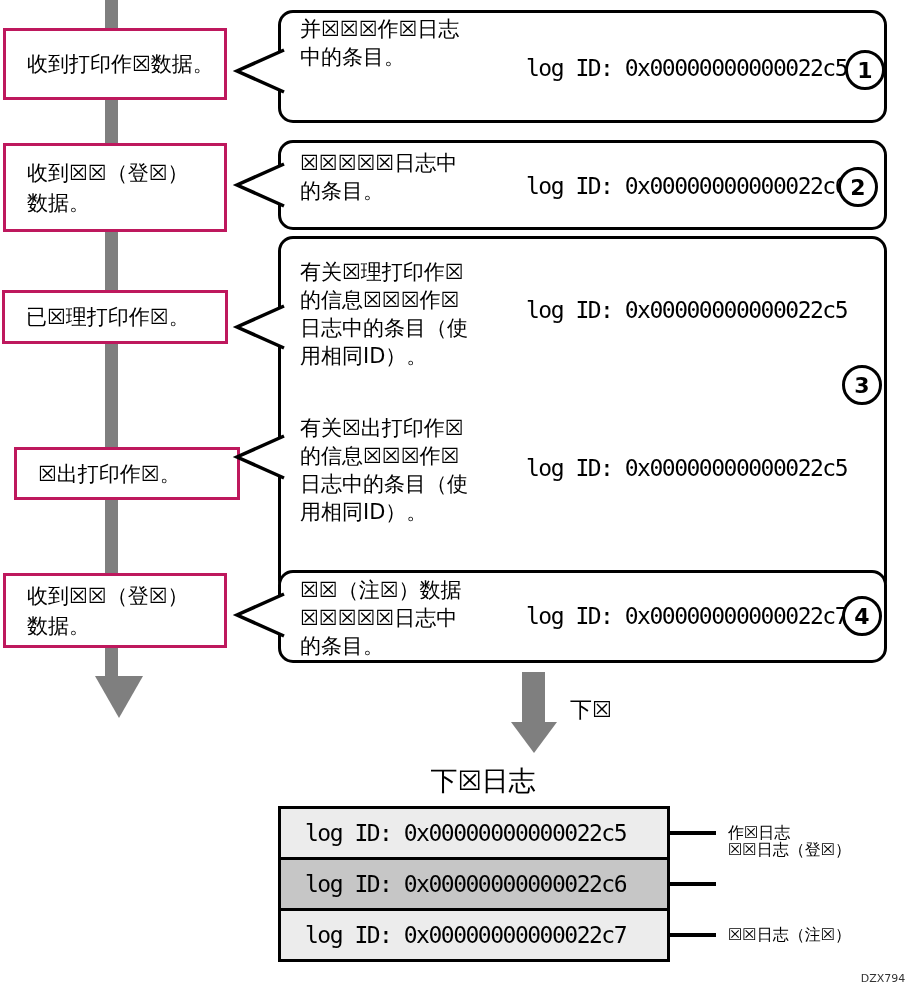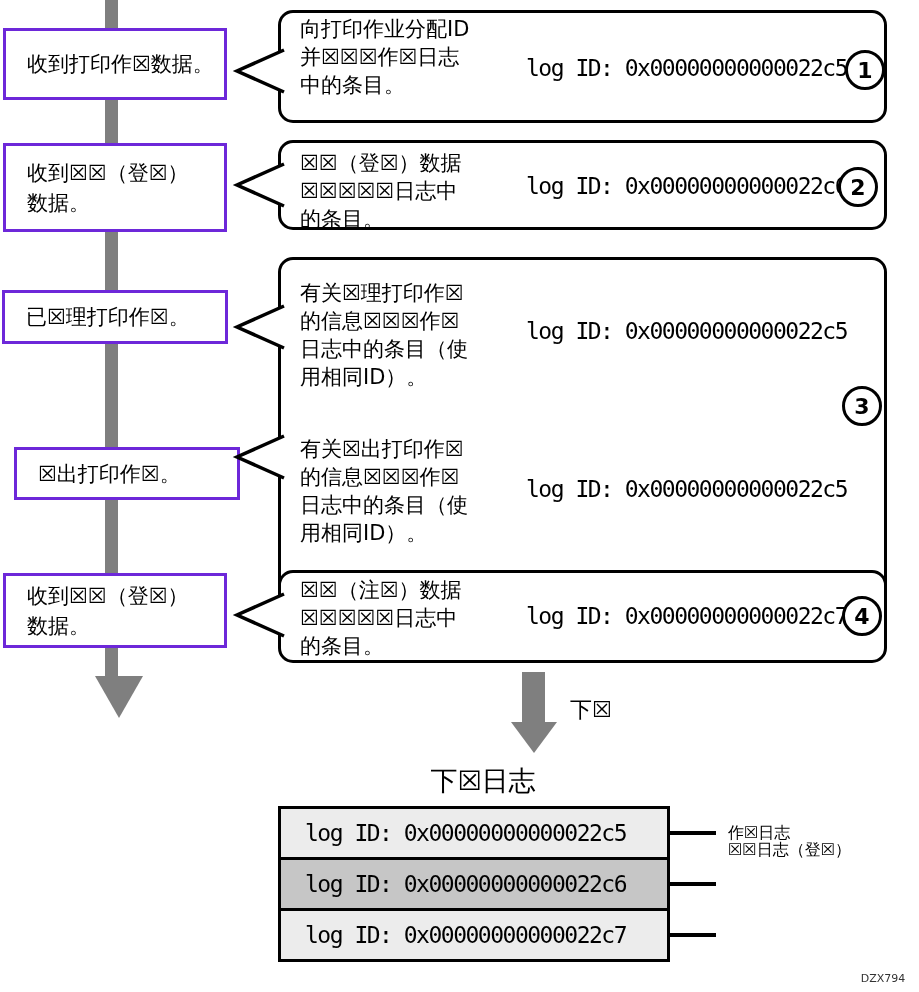--- a/index.html
+++ b/index.html
@@ -7,21 +7,21 @@
     position:relative;width:919px;height:992px;background:#ffffff;
     font-family:"DejaVu Sans",sans-serif;color:#000;overflow:hidden;
   }
   
   .shaft{position:absolute;background:#7f7f7f;z-index:1;}
   .arrowhead{position:absolute;width:0;height:0;border-style:solid;border-color:transparent;z-index:1;}
   .head-flow{left:95px;top:676px;border-left-width:24px;border-right-width:24px;border-top:42px solid #7f7f7f;border-bottom:0;}
   .head-download{left:511px;top:722px;border-left-width:23px;border-right-width:23px;border-top:31px solid #7f7f7f;border-bottom:0;}
   
   .fbox{
-    position:absolute;left:3px;width:224px;background:#fff;border:3px solid #6d28d9;
+    position:absolute;left:3px;width:224px;background:#fff;border:3px solid #be185d;
     box-sizing:border-box;display:flex;flex-direction:column;justify-content:center;
     padding-left:21px;font-size:21px;line-height:30px;z-index:2;white-space:nowrap;
   }
   
   .bubble{
     position:absolute;left:278px;width:609px;background:#fff;border:3px solid #000;
     border-radius:15px;box-sizing:border-box;z-index:2;
   }
   .btext{position:absolute;left:19px;font-size:21px;line-height:28px;white-space:nowrap;}
   .logid{
@@ -77,43 +77,41 @@
   <div class="fbox" style="left:14px;top:447px;width:226px;height:53px">
     <div>☒出打印作☒。</div>
   </div>
   <div class="fbox" style="top:573px;height:75px">
     <div>收到☒☒（登☒）</div>
     <div>数据。</div>
   </div>
 
   <div class="bubble" style="top:10px;height:113px">
     <div class="btext" style="top:2px">
-      <div>向打印作业分配ID</div>
       <div>并☒☒☒作☒日志</div>
       <div>中的条目。</div>
     </div>
     <div class="logid" style="top:42px">log ID: 0x00000000000022c5</div>
     <div class="badge" style="left:564px;top:37px">
       <span>1</span>
     </div>
   </div>
 
   <div class="bubble" style="top:140px;height:90px">
     <div class="btext" style="top:6px">
-      <div>☒☒（登☒）数据</div>
       <div>☒☒☒☒☒日志中</div>
       <div>的条目。</div>
     </div>
     <div class="logid" style="top:30px">log ID: 0x00000000000022c6</div>
     <div class="badge" style="left:557px;top:24px">
       <span>2</span>
     </div>
   </div>
 
-  <div class="bubble" style="top:257px;height:359px">
+  <div class="bubble" style="top:236px;height:359px">
     <div class="btext" style="top:19px">
       <div>有关☒理打印作☒</div>
       <div>的信息☒☒☒作☒</div>
       <div>日志中的条目（使</div>
       <div>用相同ID）。</div>
     </div>
     <div class="logid" style="top:58px">log ID: 0x00000000000022c5</div>
     <div class="btext" style="top:175px">
       <div>有关☒出打印作☒</div>
       <div>的信息☒☒☒作☒</div>
@@ -161,16 +159,17 @@
     <div class="logrow row-dark">log ID: 0x00000000000022c6</div>
     <div class="logrow row-light">log ID: 0x00000000000022c7</div>
   </div>
 
   <div class="connector" style="top:831px"></div>
   <div class="connector" style="top:882px"></div>
   <div class="connector" style="top:933px"></div>
 
   <div class="rowlabel" style="top:820px">作☒日志</div>
   <div class="rowlabel" style="top:837px">☒☒日志（登☒）</div>
+  <div class="rowlabel" style="top:922px">☒☒日志（注☒）</div>
 
   <div class="figcode">DZX794</div>
 
 </div>
 
 </body></html>

